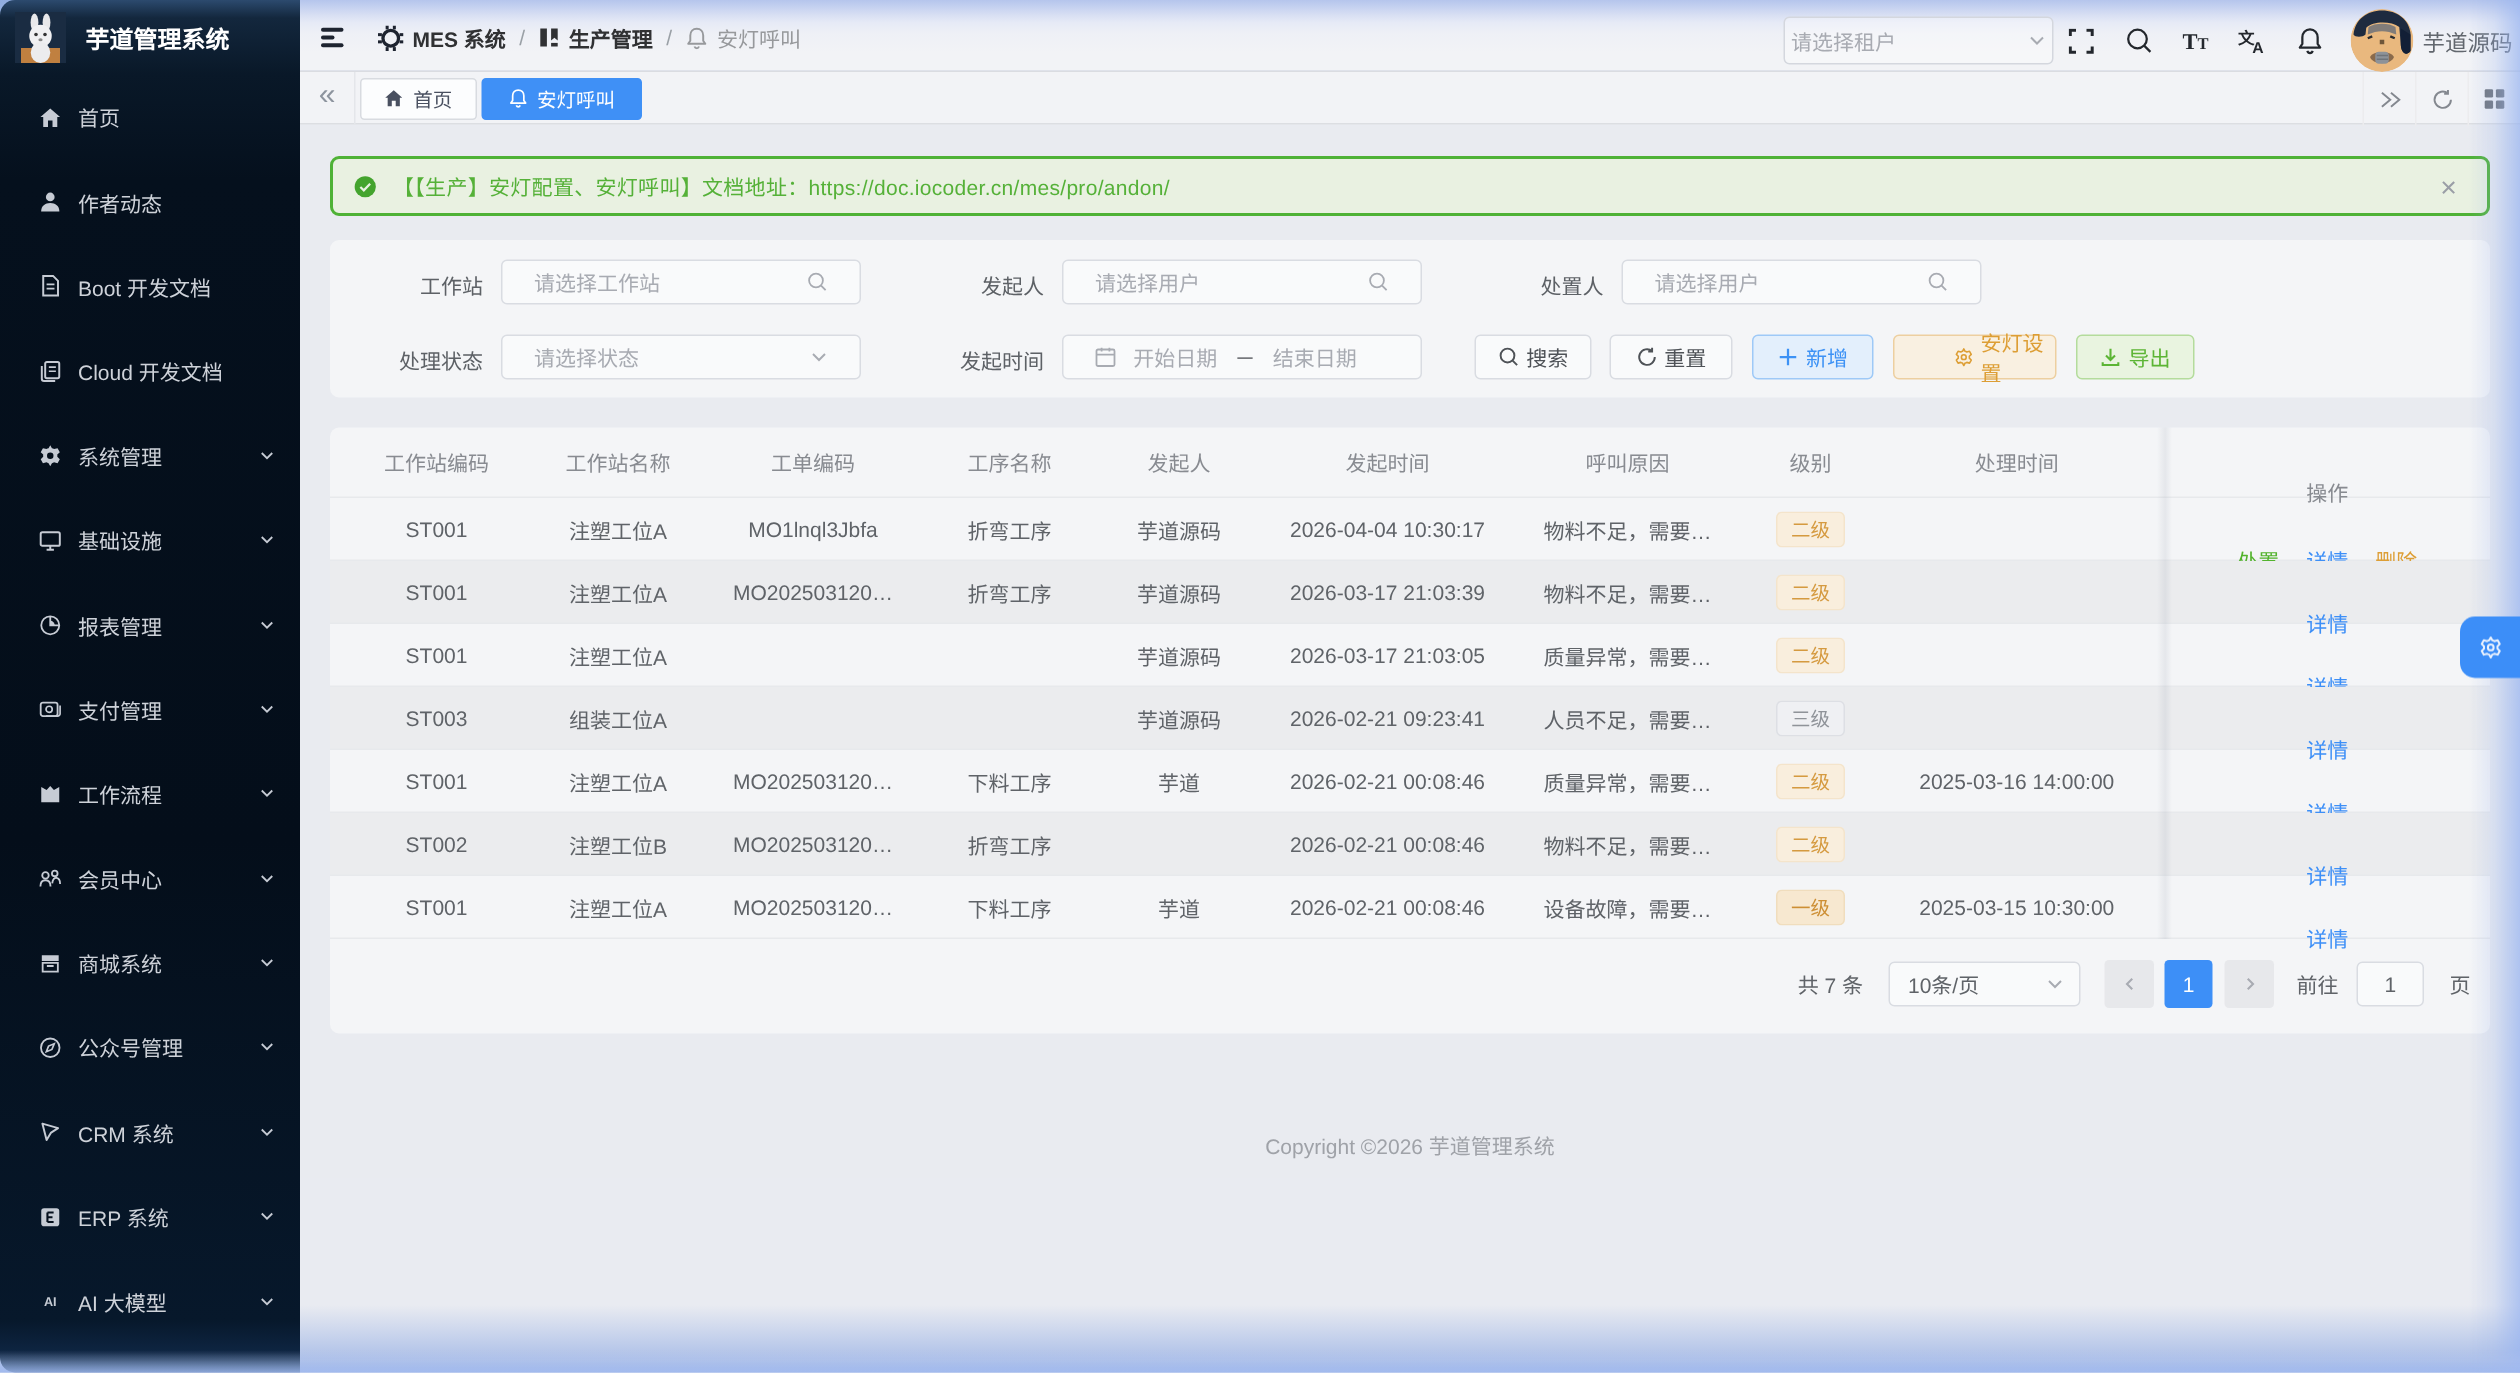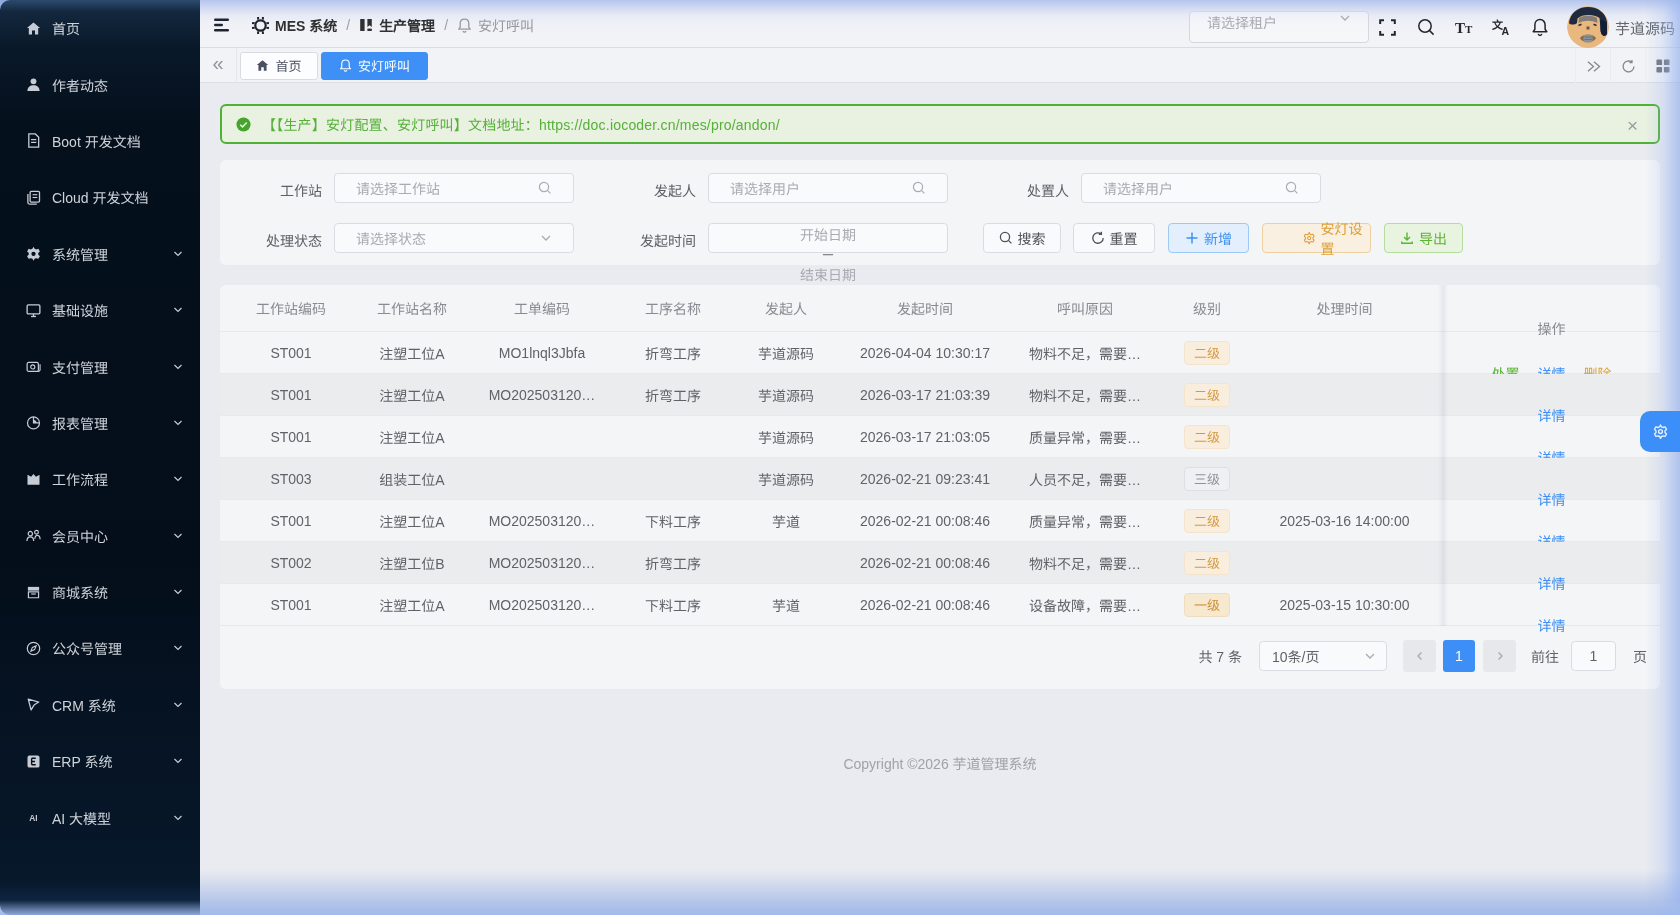--- a/index.html
+++ b/index.html
@@ -29,21 +29,21 @@
 
 
 .navbar { height:48px; background:linear-gradient(180deg,#b5c5ec 0px,#c6d2f0 5px,#d8dff3 10px,#e6eaf6 15px,#eef0f6 22px,#f2f3f6 35px); border-bottom:1px solid #dadce1; display:flex; align-items:center; position:relative; padding-top:3px; }
 .hamburger { margin-left:14px; width:16px; height:14px; }
 .crumbs { display:flex; align-items:center; margin-left:22px; font-size:14px; }
 .crumb { display:flex; align-items:center; color:#303133; font-weight:bold; }
 .crumb.last { color:#97999c; font-weight:normal; }
 .crumb .ci { margin-right:6px; display:flex; }
 .crumb-sep { color:#9aa0a6; margin:0 9px; font-weight:normal; }
 .nav-right { position:absolute; right:5px; top:3px; height:48px; display:flex; align-items:center; }
-.tenant { width:180px; height:32px; border:1px solid #d4d7de; border-radius:4px; background:rgba(255,255,255,.35); display:flex; align-items:flex-start; padding:0 17px; color:#a8abb2; font-size:14px; justify-content:space-between; margin-right:0; }
+.tenant { width:180px; height:32px; border:1px solid #d4d7de; border-radius:4px; background:rgba(255,255,255,.35); display:flex; align-items:center; padding:0 4px; color:#a8abb2; font-size:14px; justify-content:space-between; margin-right:0; }
 .nav-ico { width:38px; height:48px; display:flex; align-items:center; justify-content:center; color:#2c3036; }
 .avatar { width:42px; height:42px; border-radius:50%; overflow:hidden; margin-left:8px; }
 .uname { font-size:15px; color:#62676e; margin-left:6px; }
 
 
 .tagsbar { height:35px; background:#f2f3f6; border-bottom:1px solid #dcdee2; display:flex; align-items:center; position:relative; }
 .tb-arrow { width:37px; height:35px; display:flex; align-items:center; justify-content:center; color:#8d949e; border-right:1px solid #e4e6ea; font-size:20px; padding-bottom:3px; }
 .tag-item { height:28px; margin-top:1px; display:inline-flex; align-items:center; justify-content:center; border:1px solid #d8dbe0; border-radius:3px; margin-left:3px; font-size:13px; color:#495060; background:#fcfdfe; }
 .tag-item .ti { margin-right:6px; display:flex; }
 .tag-item.active { background:#3f90f6; border-color:#3f90f6; color:#fff; }
@@ -99,20 +99,34 @@
 .footer { position:absolute; left:0; bottom:12px; width:100%; text-align:center; color:#9fa2a8; font-size:14px; }
 
 
 .band { position:fixed; pointer-events:none; z-index:20; }
 .band-right { right:0; top:0; width:34px; height:915px; background:linear-gradient(90deg, rgba(150,178,238,0) 0%, rgba(150,178,238,.22) 50%, rgba(151,179,239,.72) 100%); }
 .band-bottom { left:0; bottom:0; width:1680px; height:15px; background:linear-gradient(0deg, rgba(163,187,240,.8), rgba(180,198,240,.3) 55%, rgba(190,205,240,0)); }
 </style>
 </head>
 <body>
 <aside class="sidebar">
+  <div class="logo-row">
+    <svg class="logo-img" viewBox="0 0 34 34">
+        <rect x="0" y="0" width="34" height="34" fill="#1a2c42"></rect>
+        <rect x="4" y="24" width="26" height="10" fill="#c08040"></rect>
+        <ellipse cx="13" cy="7" rx="2.6" ry="6" fill="#e8e8ea"></ellipse>
+        <ellipse cx="21" cy="7" rx="2.6" ry="6" fill="#e8e8ea"></ellipse>
+        <circle cx="17" cy="16" r="7.5" fill="#f0f0f2"></circle>
+        <ellipse cx="17" cy="27" rx="6.5" ry="7" fill="#ececee"></ellipse>
+        <circle cx="14" cy="15" r="1.2" fill="#333"></circle>
+        <circle cx="20" cy="15" r="1.2" fill="#333"></circle>
+        <ellipse cx="17" cy="18.5" rx="1.4" ry="1" fill="#888"></ellipse>
+      </svg>
+    <div class="logo-title">芋道管理系统</div>
+  </div>
   <nav class="menu">
     <div class="menu-item">
         <span class="mi-icon">
           <svg width="16" height="16" viewBox="0 0 16 16">
             <path d="M8 1.5 L15 7.5 L13 7.5 L13 14.5 L9.6 14.5 L9.6 10 L6.4 10 L6.4 14.5 L3 14.5 L3 7.5 L1 7.5 Z" fill="#c6cbd4"></path>
           </svg>
         </span>
         <span class="mi-label">首页</span>
       </div>
     <div class="menu-item">
@@ -165,39 +179,39 @@
           </svg>
         </span>
         <span class="mi-label">基础设施</span>
         <svg class="mi-arrow" viewBox="0 0 10 10">
           <path d="M1.5 3 L5 6.5 L8.5 3" stroke="#c6cbd4" stroke-width="1.2" fill="none"></path>
         </svg>
       </div>
     <div class="menu-item">
         <span class="mi-icon">
           <svg width="16" height="16" viewBox="0 0 16 16">
+            <circle cx="8" cy="8.4" r="6.4" fill="none" stroke="#c6cbd4" stroke-width="1.3"></circle>
+            <path d="M8 2 V8.4 H14.4" fill="none" stroke="#c6cbd4" stroke-width="1.3"></path>
+            <path d="M8 5.2 A3.2 3.2 0 0 1 11.2 8.4 L8 8.4 Z" fill="#c6cbd4"></path>
+          </svg>
+        </span>
+        <span class="mi-label">报表管理</span>
+        <svg class="mi-arrow" viewBox="0 0 10 10">
+          <path d="M1.5 3 L5 6.5 L8.5 3" stroke="#c6cbd4" stroke-width="1.2" fill="none"></path>
+        </svg>
+      </div>
+    <div class="menu-item">
+        <span class="mi-icon">
+          <svg width="16" height="16" viewBox="0 0 16 16">
             <rect x="1.2" y="3.6" width="12" height="9.6" rx="1.6" fill="none" stroke="#c6cbd4" stroke-width="1.3"></rect>
             <circle cx="7.2" cy="8.4" r="2.2" fill="none" stroke="#c6cbd4" stroke-width="1.2"></circle>
             <path d="M15 5.6 V11.5 A1.8 1.8 0 0 1 13.2 13.3 H5" fill="none" stroke="#c6cbd4" stroke-width="1.2"></path>
           </svg>
         </span>
         <span class="mi-label">支付管理</span>
-        <svg class="mi-arrow" viewBox="0 0 10 10">
-          <path d="M1.5 3 L5 6.5 L8.5 3" stroke="#c6cbd4" stroke-width="1.2" fill="none"></path>
-        </svg>
-      </div>
-    <div class="menu-item">
-        <span class="mi-icon">
-          <svg width="16" height="16" viewBox="0 0 16 16">
-            <circle cx="8" cy="8.4" r="6.4" fill="none" stroke="#c6cbd4" stroke-width="1.3"></circle>
-            <path d="M8 2 V8.4 H14.4" fill="none" stroke="#c6cbd4" stroke-width="1.3"></path>
-            <path d="M8 5.2 A3.2 3.2 0 0 1 11.2 8.4 L8 8.4 Z" fill="#c6cbd4"></path>
-          </svg>
-        </span>
-        <span class="mi-label">报表管理</span>
         <svg class="mi-arrow" viewBox="0 0 10 10">
           <path d="M1.5 3 L5 6.5 L8.5 3" stroke="#c6cbd4" stroke-width="1.2" fill="none"></path>
         </svg>
       </div>
     <div class="menu-item">
         <span class="mi-icon">
           <svg width="16" height="16" viewBox="0 0 16 16">
             <path d="M1.6 13.6 V2.8 L5.4 5 L8 2.2 L10.6 5 L14.4 2.8 V13.6 Z" fill="#c6cbd4"></path>
           </svg>
         </span>
@@ -450,21 +464,21 @@
           </svg>
         </div>
       <div class="f-label" style="left:0;top:70px;width:102px;">处理状态</div>
       <div class="f-input" style="left:114px;top:63px;width:240px;">
           <span class="ph">请选择状态</span>
           <svg width="12" height="12" viewBox="0 0 12 12">
             <path d="M2 4 L6 8 L10 4" stroke="#a8abb2" stroke-width="1.3" fill="none"></path>
           </svg>
         </div>
       <div class="f-label" style="left:376px;top:70px;width:100px;">发起时间</div>
-      <div class="f-input" style="left:488px;top:63px;width:240px;justify-content:space-between;flex-direction:column;">
+      <div class="f-input" style="left:488px;top:63px;width:240px;justify-content:space-between;">
           <svg width="14" height="14" viewBox="0 0 14 14">
             <rect x="1" y="2" width="12" height="11" rx="1" fill="none" stroke="#a8abb2" stroke-width="1.2"></rect>
             <line x1="1" y1="5.4" x2="13" y2="5.4" stroke="#a8abb2" stroke-width="1.2"></line>
             <line x1="4.4" y1="0.8" x2="4.4" y2="3.4" stroke="#a8abb2" stroke-width="1.2"></line>
             <line x1="9.6" y1="0.8" x2="9.6" y2="3.4" stroke="#a8abb2" stroke-width="1.2"></line>
           </svg>
           <span>开始日期</span>
           <span style="color:#606266;">－</span>
           <span>结束日期</span>
           <span style="width:10px;"></span>

